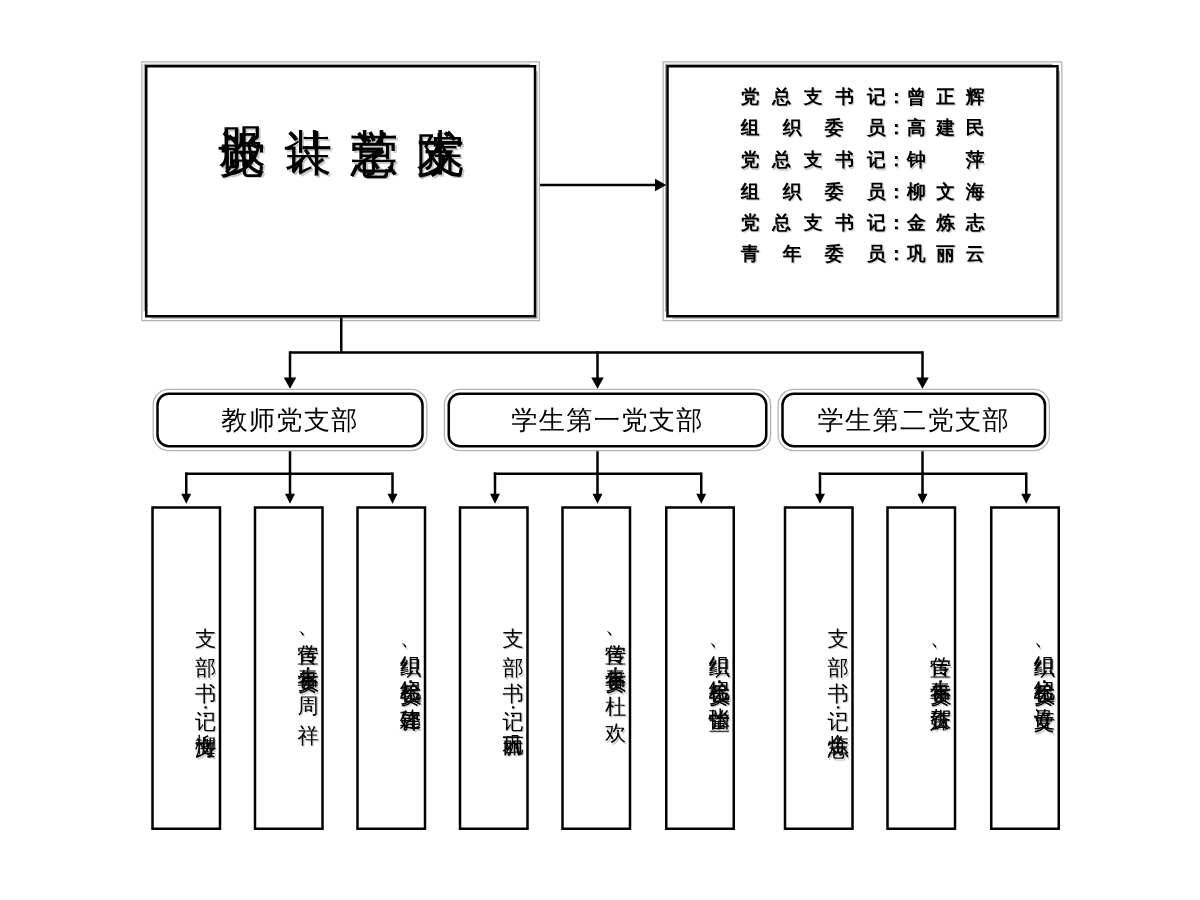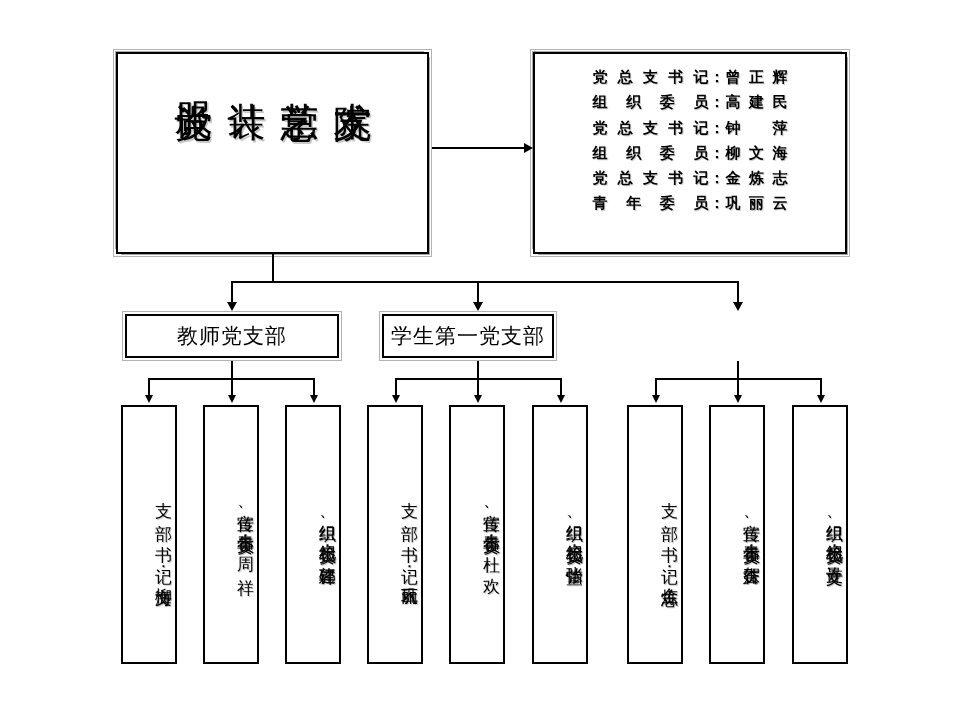--- a/index.html
+++ b/index.html
@@ -109,34 +109,35 @@
     display: inline-block;
     width: 62px;
     text-align: justify;
     text-align-last: justify;
   }
 
   
   .mid-box {
     height: 44px;
     top: 314px;
+    border-radius: 10px;
   }
   .mid-label {
     position: absolute;
     left: 0; right: 0; top: 50%;
     transform: translateY(-50%);
     text-align: center;
     font-family: "DejaVu Serif", "Liberation Serif", serif;
     font-size: 21px;
     letter-spacing: 1px;
     color: #000000;
     white-space: pre;
   }
   #mid-box-0 { left: 107px; width: 214px; }
-  #mid-box-1 { left: 364px; width: 172px; }
+  #mid-box-1 { left: 340px; width: 256px; }
   #mid-box-2 { left: 607px; width: 212px; }
 
   
   .leaf-box {
     top: 405px;
     width: 56px;
     height: 259px;
   }
   .leaf-text {
     position: absolute;
@@ -236,20 +237,23 @@
   <div class="arrow-down" style="left:455px; top:302px;"></div>
   <div class="ln ln-v" style="left:719px; top:281px; height:22px;"></div>
   <div class="arrow-down" style="left:715px; top:302px;"></div>
 
   <div class="box box-mid mid-box" id="mid-box-0">
     <div class="mid-label">教师党支部</div>
   </div>
   <div class="box box-mid mid-box" id="mid-box-1">
     <div class="mid-label">学生第一党支部</div>
   </div>
+  <div class="box box-mid mid-box" id="mid-box-2">
+    <div class="mid-label">学生第二党支部</div>
+  </div>
 
   <div class="ln ln-thin-v" style="left:213px; top:361px; height:18px;"></div>
   <div class="ln ln-thin-h" style="left:130px; top:378px; width:166px;"></div>
   <div class="ln ln-thin-v" style="left:130px; top:378px; height:18px;"></div>
   <div class="arrow-down-sm" style="left:127px; top:395px;"></div>
   <div class="ln ln-thin-v" style="left:213px; top:378px; height:18px;"></div>
   <div class="arrow-down-sm" style="left:210px; top:395px;"></div>
   <div class="ln ln-thin-v" style="left:295px; top:378px; height:18px;"></div>
   <div class="arrow-down-sm" style="left:292px; top:395px;"></div>
 

